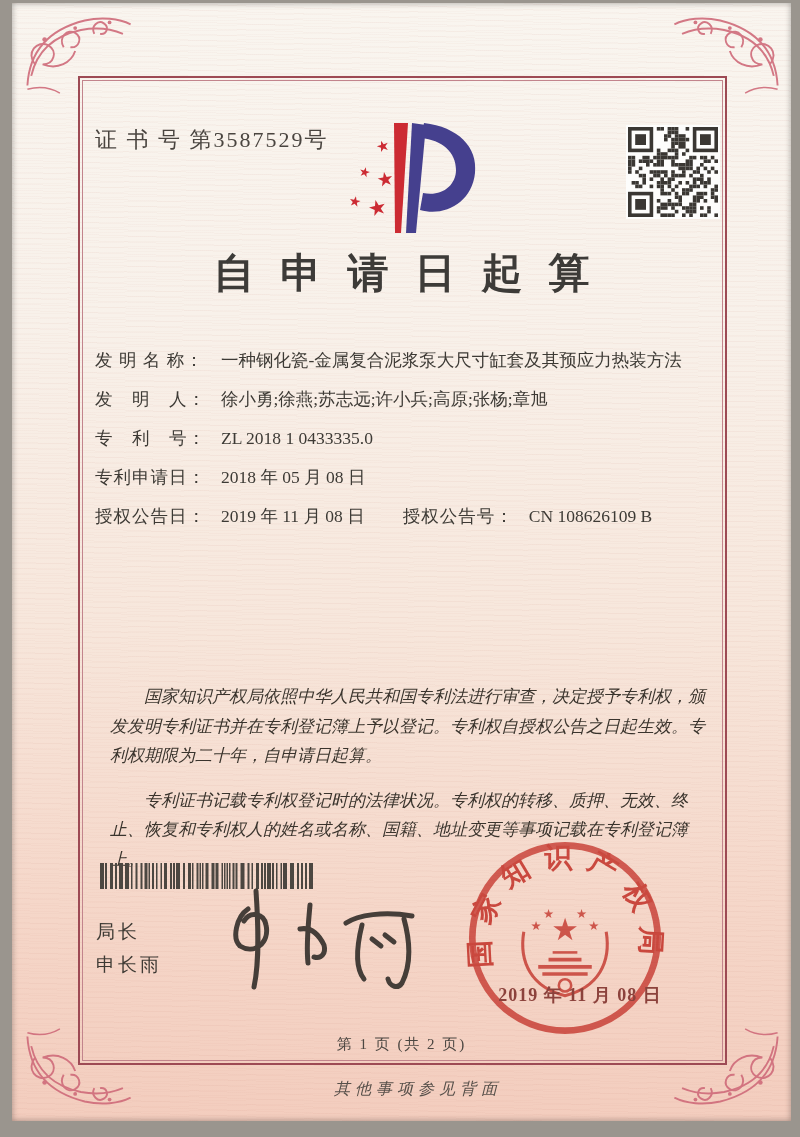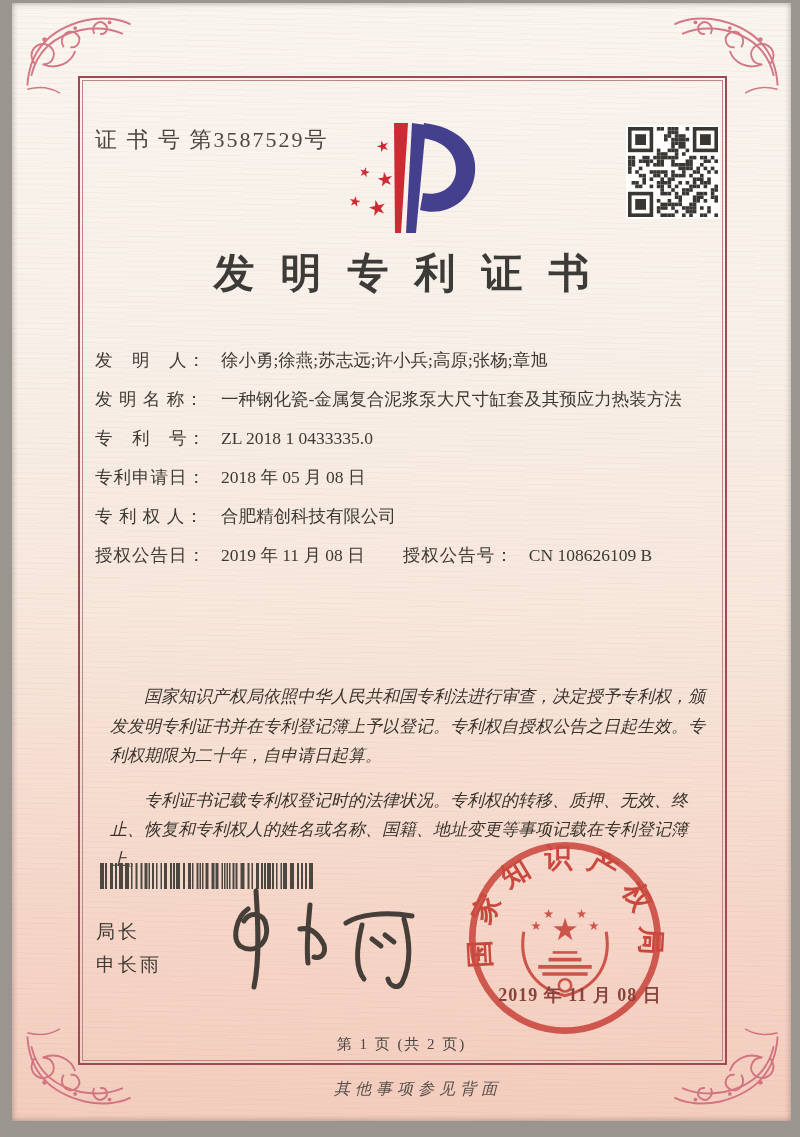--- a/index.html
+++ b/index.html
@@ -339,42 +339,38 @@
           <rect x="64.8" y="0" width="25.2" height="25.2"></rect>
           <rect x="68.4" y="3.6" width="18" height="18" fill="#fdfdfc"></rect>
           <rect x="72" y="7.2" width="10.8" height="10.8" fill="#3a3733"></rect>
           <rect x="0" y="64.8" width="25.2" height="25.2"></rect>
           <rect x="3.6" y="68.4" width="18" height="18" fill="#fdfdfc"></rect>
           <rect x="7.2" y="72" width="10.8" height="10.8" fill="#3a3733"></rect>
         </g>
       </svg>
   </div>
 
-  <div class="title">发明专利证书</div>
+  <div class="title">自申请日起算</div>
 
   <div class="fields">
+    <div class="field-row">
+      <span class="field-label">发 明 名 称：</span>
+      <span class="field-value">一种钢化瓷-金属复合泥浆泵大尺寸缸套及其预应力热装方法</span>
+    </div>
     <div class="field-row">
       <span class="field-label">发　明　人：</span>
       <span class="field-value">徐小勇;徐燕;苏志远;许小兵;高原;张杨;章旭</span>
-    </div>
-    <div class="field-row">
-      <span class="field-label">发 明 名 称：</span>
-      <span class="field-value">一种钢化瓷-金属复合泥浆泵大尺寸缸套及其预应力热装方法</span>
     </div>
     <div class="field-row">
       <span class="field-label">专　利　号：</span>
       <span class="field-value">ZL 2018 1 0433335.0</span>
     </div>
     <div class="field-row">
       <span class="field-label">专利申请日：</span>
       <span class="field-value">2018 年 05 月 08 日</span>
-    </div>
-    <div class="field-row">
-      <span class="field-label">专 利 权 人：</span>
-      <span class="field-value">合肥精创科技有限公司</span>
     </div>
     <div class="field-row dual">
       <span class="field-label">授权公告日：</span>
       <span class="field-value">2019 年 11 月 08 日</span>
       <span class="pair2">
         <span class="field-label">授权公告号：</span>
         <span class="field-value">CN 108626109 B</span>
       </span>
     </div>
   </div>

